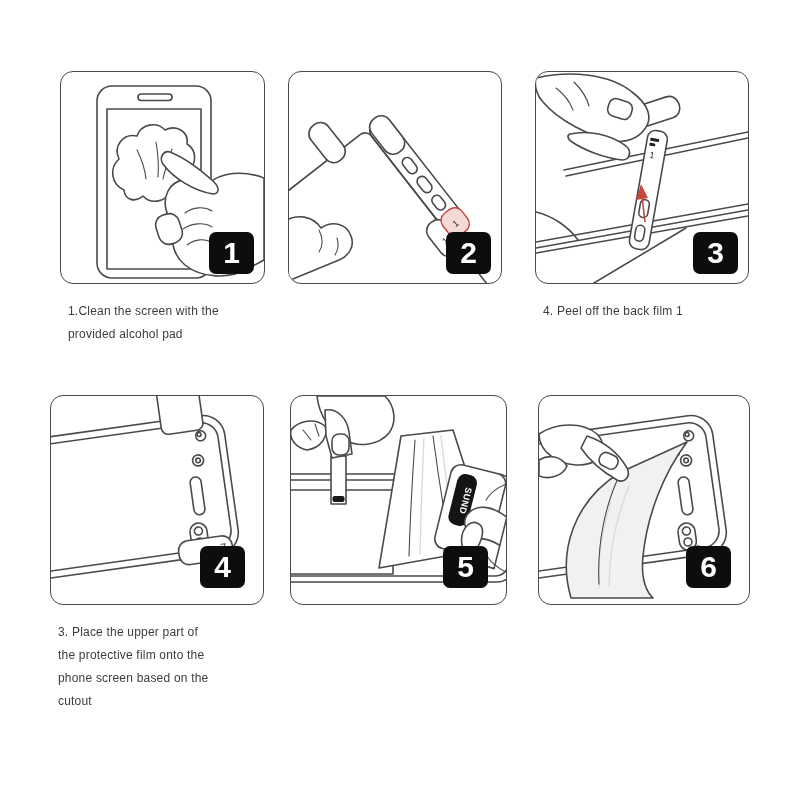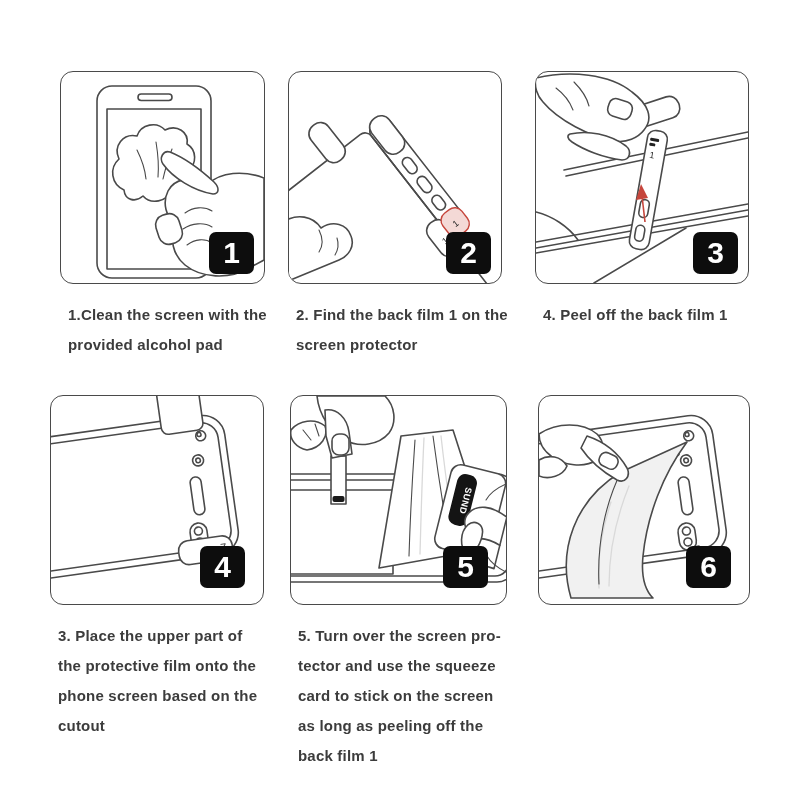--- a/index.html
+++ b/index.html
@@ -7,22 +7,22 @@
           font-family:"Liberation Sans",sans-serif;overflow:hidden;}
   .step{position:absolute;}
   .panel{position:relative;background:#fff;border:1.7px solid var(--line,#4a4a4a);
          border-radius:13px;overflow:hidden;}
   .panel svg{position:absolute;left:0;top:0;width:100%;height:100%;}
   .badge{position:absolute;width:45px;height:42px;background:var(--badge-bg,#0d0d0d);
          border-radius:7px;color:var(--badge-text,#fff);display:flex;align-items:center;
          justify-content:center;font-size:30px;font-weight:bold;line-height:1;}
   .r1 .badge{right:10px;bottom:9px;}
   .r2 .badge{right:18px;bottom:16px;}
-  .caption{margin:16px 0 0 8px;font-size:15px;line-height:30px;color:var(--text,#3c3c3c);
-           white-space:pre;letter-spacing:0.2px;font-weight:bold;}
+  .caption{margin:16px 0 0 8px;font-size:12px;line-height:23px;color:var(--text,#3c3c3c);
+           white-space:pre;letter-spacing:0.2px;}
   
   .ln {fill:none;stroke:var(--line,#4a4a4a);stroke-width:1.6;stroke-linecap:round;stroke-linejoin:round;}
   .lnw{fill:#ffffff;stroke:var(--line,#4a4a4a);stroke-width:1.6;stroke-linecap:round;stroke-linejoin:round;}
   .lng{fill:var(--film-shade,#f1f1f1);stroke:var(--line,#4a4a4a);stroke-width:1.6;stroke-linejoin:round;}
   .thin{stroke-width:1.1;}
   .sh {fill:none;stroke:var(--shade-line,#d9d9d9);stroke-width:1.3;stroke-linecap:round;}
   .rd {fill:none;stroke:var(--accent-red,#c6463c);stroke-width:1.6;}
   .rdh{fill:var(--accent-red,#c6463c);stroke:none;}
   .rdf{fill:var(--accent-red-fill,#f4d9d6);stroke:var(--accent-red,#c6463c);stroke-width:1.4;}
   .mini{fill:#222;font-size:9px;font-family:"Liberation Sans",sans-serif;}
@@ -76,22 +76,20 @@
           <rect class="rdf" x="113" y="168" width="24" height="27" rx="9"></rect>
           <text class="mini" x="122" y="186">1</text>
         </g>
         <g>
           <path class="lnw" d="M-6 150 C8 141 24 144 32 156 C44 148 58 152 62 164 C66 174 60 184 50 188 L-6 211 Z"></path>
           <path class="ln thin" d="M30 158 C34 166 34 174 30 180 M48 166 C50 172 49 178 46 183"></path>
         </g>
       </svg>
       <div class="badge">2</div>
     </div>
-    <p class="caption">2. Find the back film 1 on the
-screen protector</p>
   </section>
 
   <section class="step r1" style="left:535px;top:71px;width:212px">
     <div class="panel" style="width:212px;height:211px">
       <svg viewBox="0 0 212 211">
         <g>
           <path class="ln" d="M28 98 L212 60 M30 104 L212 66"></path>
           <path class="ln" d="M0 170 L212 132 M0 176 L212 138 M0 181 L212 144"></path>
           <path class="ln" d="M58 211 L150 156"></path>
           <path class="ln" d="M0 140 C16 144 32 154 42 168"></path>
@@ -183,25 +181,20 @@
           <rect x="158" y="80" width="20" height="52" rx="8" fill="#141414"></rect>
           <text class="brand" x="168" y="106" transform="rotate(90 168 106)" text-anchor="middle">SUND</text>
           <path class="lnw" d="M215 112 C197 104 183 107 177 117 C172 126 177 136 188 138 L215 141 Z"></path>
           <path class="lnw" d="M215 141 C199 136 187 139 183 148 C180 156 186 163 196 164 L215 165 Z"></path>
           <path class="lnw" d="M186 160 C176 152 173 138 179 129 C184 122 193 124 195 132 C197 143 193 154 186 160 Z"></path>
         </g>
         <path class="ln thin" d="M215 88 C206 92 199 97 195 104 M215 176 C207 172 200 167 196 160"></path>
       </svg>
       <div class="badge">5</div>
     </div>
-    <p class="caption">5. Turn over the screen pro-
-tector and use the squeeze
-card to stick on the screen
-as long as peeling off the
-back film 1</p>
   </section>
 
   <section class="step r2" style="left:538px;top:395px;width:210px">
     <div class="panel" style="width:210px;height:208px">
       <svg viewBox="0 0 210 208">
         <g transform="rotate(-8 80 90)">
           <rect class="ln" x="-70" y="30" width="250" height="140" rx="22"></rect>
           <rect class="ln" x="-63" y="37" width="236" height="126" rx="17"></rect>
           <g>
             <circle class="ln" cx="156" cy="50" r="5"></circle>

